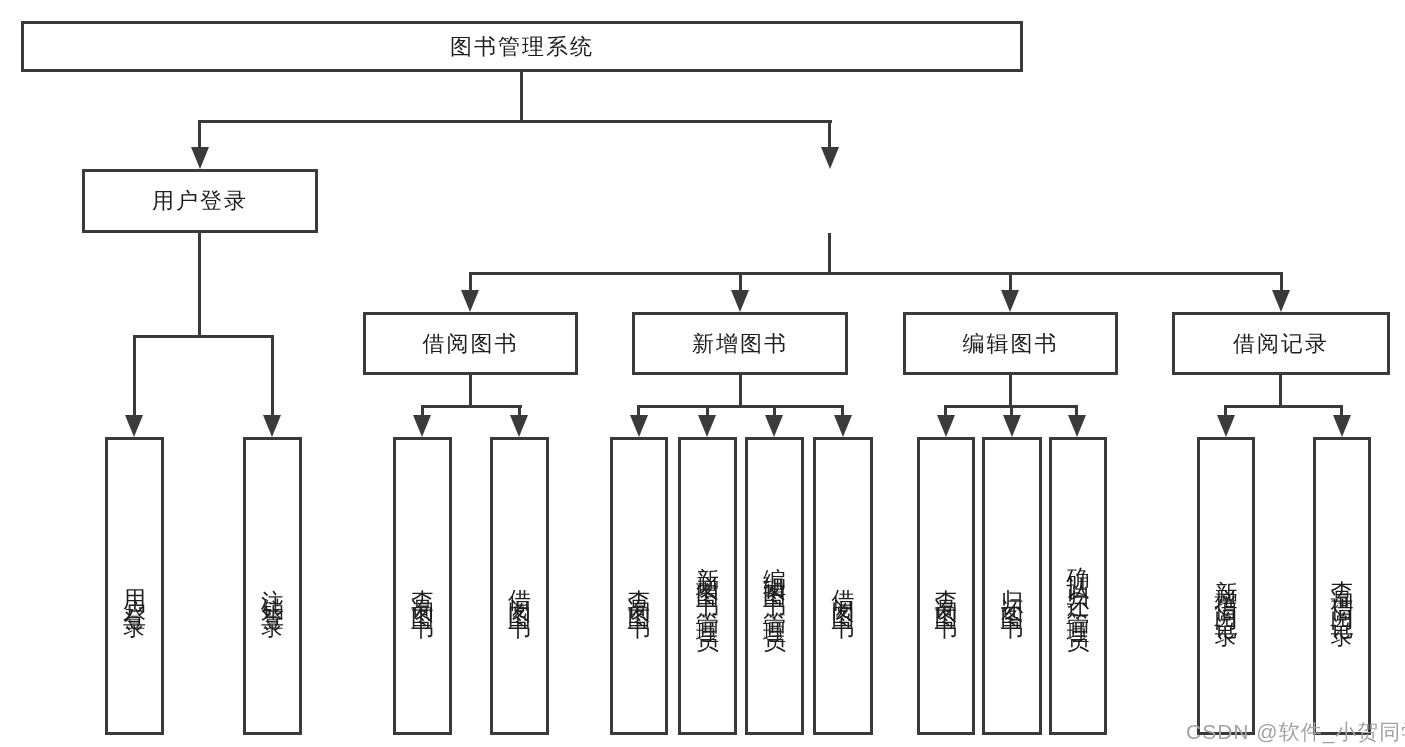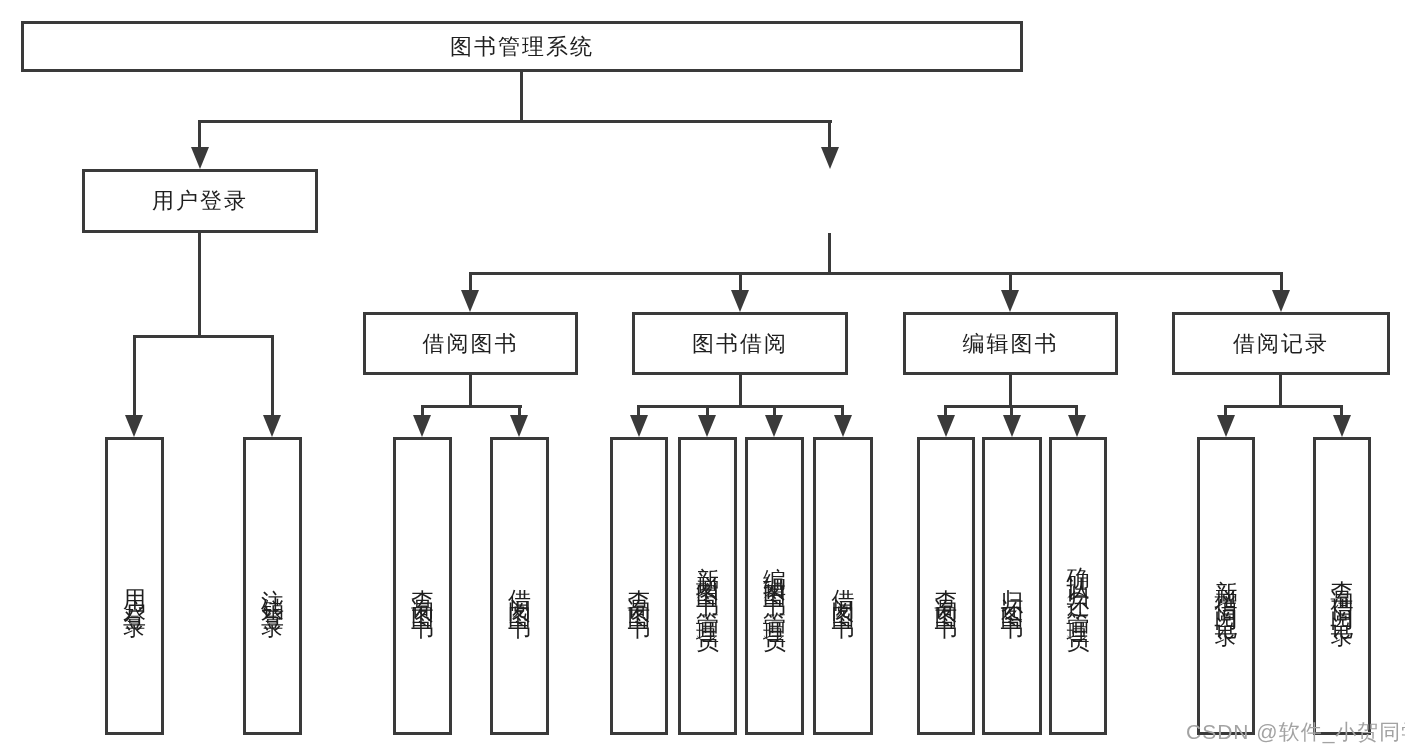--- a/index.html
+++ b/index.html
@@ -81,21 +81,21 @@
   <div class="vl" style="left:469px;top:272px;height:20px;"></div>
   <div class="ah" style="left:461px;top:290px;"></div>
   <div class="vl" style="left:739px;top:272px;height:20px;"></div>
   <div class="ah" style="left:731px;top:290px;"></div>
   <div class="vl" style="left:1009px;top:272px;height:20px;"></div>
   <div class="ah" style="left:1001px;top:290px;"></div>
   <div class="vl" style="left:1280px;top:272px;height:20px;"></div>
   <div class="ah" style="left:1272px;top:290px;"></div>
 
   <div class="box" style="left:363px;top:312px;width:215px;height:63px;">借阅图书</div>
-  <div class="box" style="left:632px;top:312px;width:216px;height:63px;">图书借阅</div>
+  <div class="box" style="left:632px;top:312px;width:216px;height:63px;">新增图书</div>
   <div class="box" style="left:903px;top:312px;width:215px;height:63px;">编辑图书</div>
   <div class="box" style="left:1172px;top:312px;width:218px;height:63px;">借阅记录</div>
 
   <div class="vl" style="left:469px;top:375px;height:33px;"></div>
   <div class="hl" style="left:421px;top:405px;width:101px;"></div>
   <div class="vl" style="left:421px;top:405px;height:12px;"></div>
   <div class="ah" style="left:413px;top:415px;"></div>
   <div class="vl" style="left:518px;top:405px;height:12px;"></div>
   <div class="ah" style="left:510px;top:415px;"></div>
 

